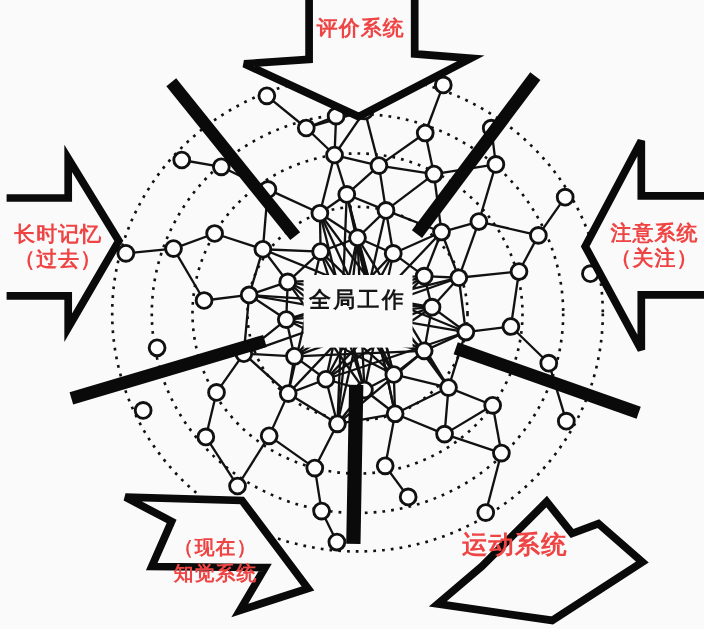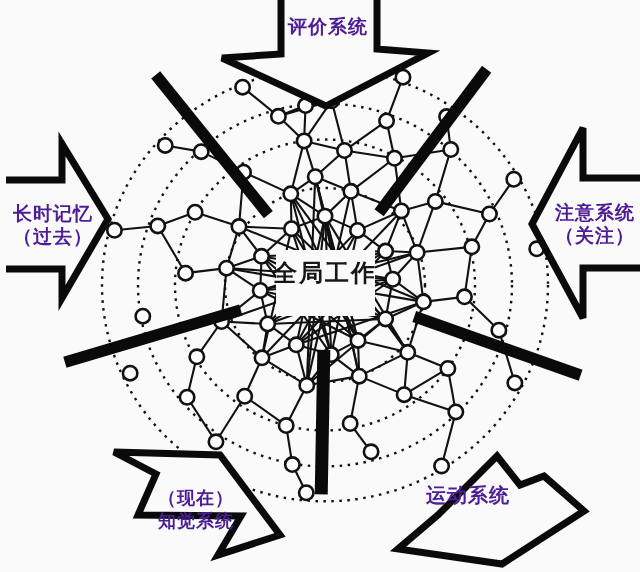--- a/index.html
+++ b/index.html
@@ -1,28 +1,28 @@
 <!DOCTYPE html>
 <html><head>
 <meta charset="utf-8">
 <style>
   html,body{margin:0;padding:0;background:#fafafb;}
   #stage{position:relative;width:640px;height:572px;background:#fafafb;overflow:hidden;
          font-family:"Liberation Sans",sans-serif;}
   #net-svg{position:absolute;left:0;top:0;}
-  .lbl{position:absolute;width:150px;text-align:center;color:#4c1d95;
+  .lbl{position:absolute;width:150px;text-align:center;color:#ef4444;
        font-size:19px;font-weight:600;line-height:23px;letter-spacing:1px;
        font-family:"Liberation Sans",sans-serif;white-space:nowrap;}
   .lbl div{margin:0;padding:0;}
   #lbl-eval{left:253px;top:15px;}
   #lbl-ltm{left:-22px;top:202px;}
   #lbl-att{left:520px;top:201px;}
   #lbl-per{left:121px;top:487px;font-size:18px;}
-  #lbl-mot{left:393px;top:484px;font-size:20px;}
-  #lbl-center{left:250px;top:259px;width:150px;font-size:24px;line-height:28px;
+  #lbl-mot{left:393px;top:484px;font-size:23px;}
+  #lbl-center{left:250px;top:259px;width:150px;font-size:20px;line-height:28px;
               letter-spacing:2px;color:#161616;}
 </style>
 </head>
 <body>
 
 <div id="stage">
   <svg id="net-svg" width="640" height="572" viewBox="0 0 640 572">
       <g>
         <ellipse cx="325" cy="285" rx="100" ry="97" fill="none" stroke="#111111" stroke-width="2.4" stroke-dasharray="2.5 5.5"></ellipse>
         <ellipse cx="325" cy="285" rx="150" ry="145.5" fill="none" stroke="#111111" stroke-width="2.4" stroke-dasharray="2.5 5.5"></ellipse>

